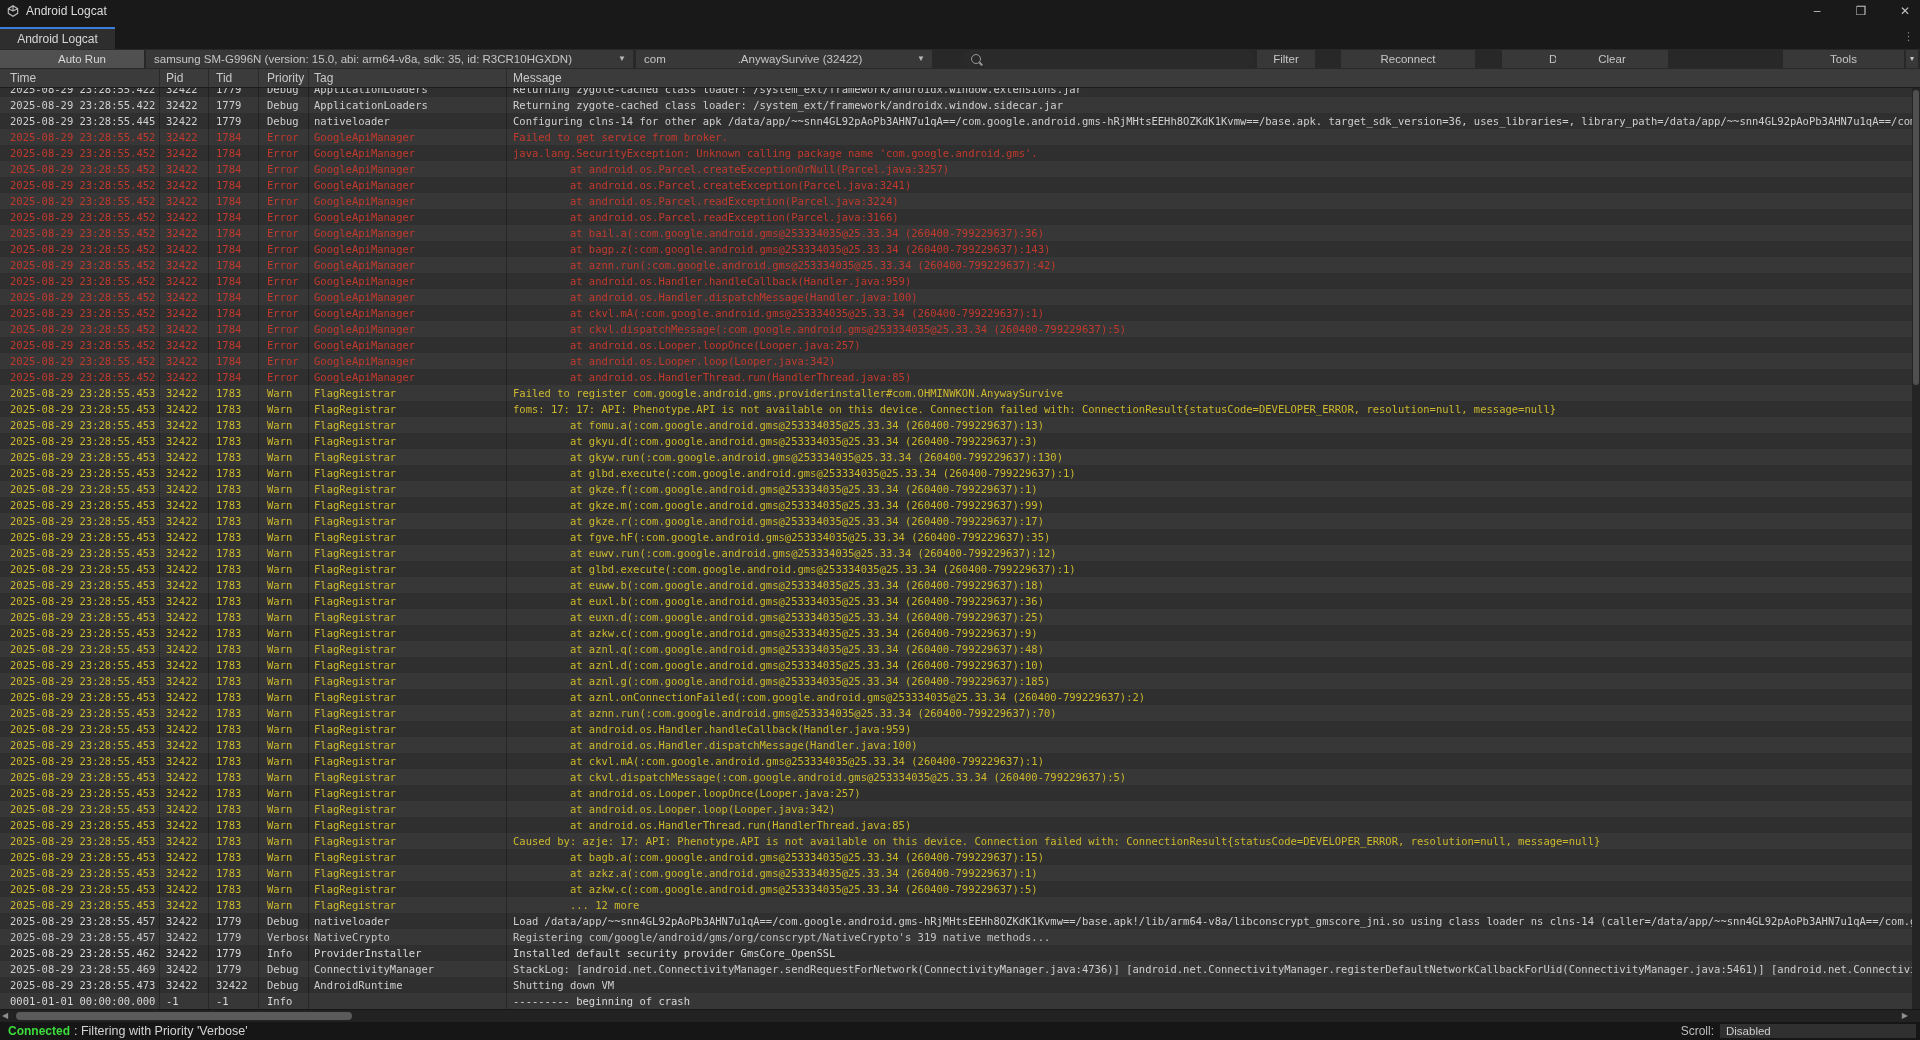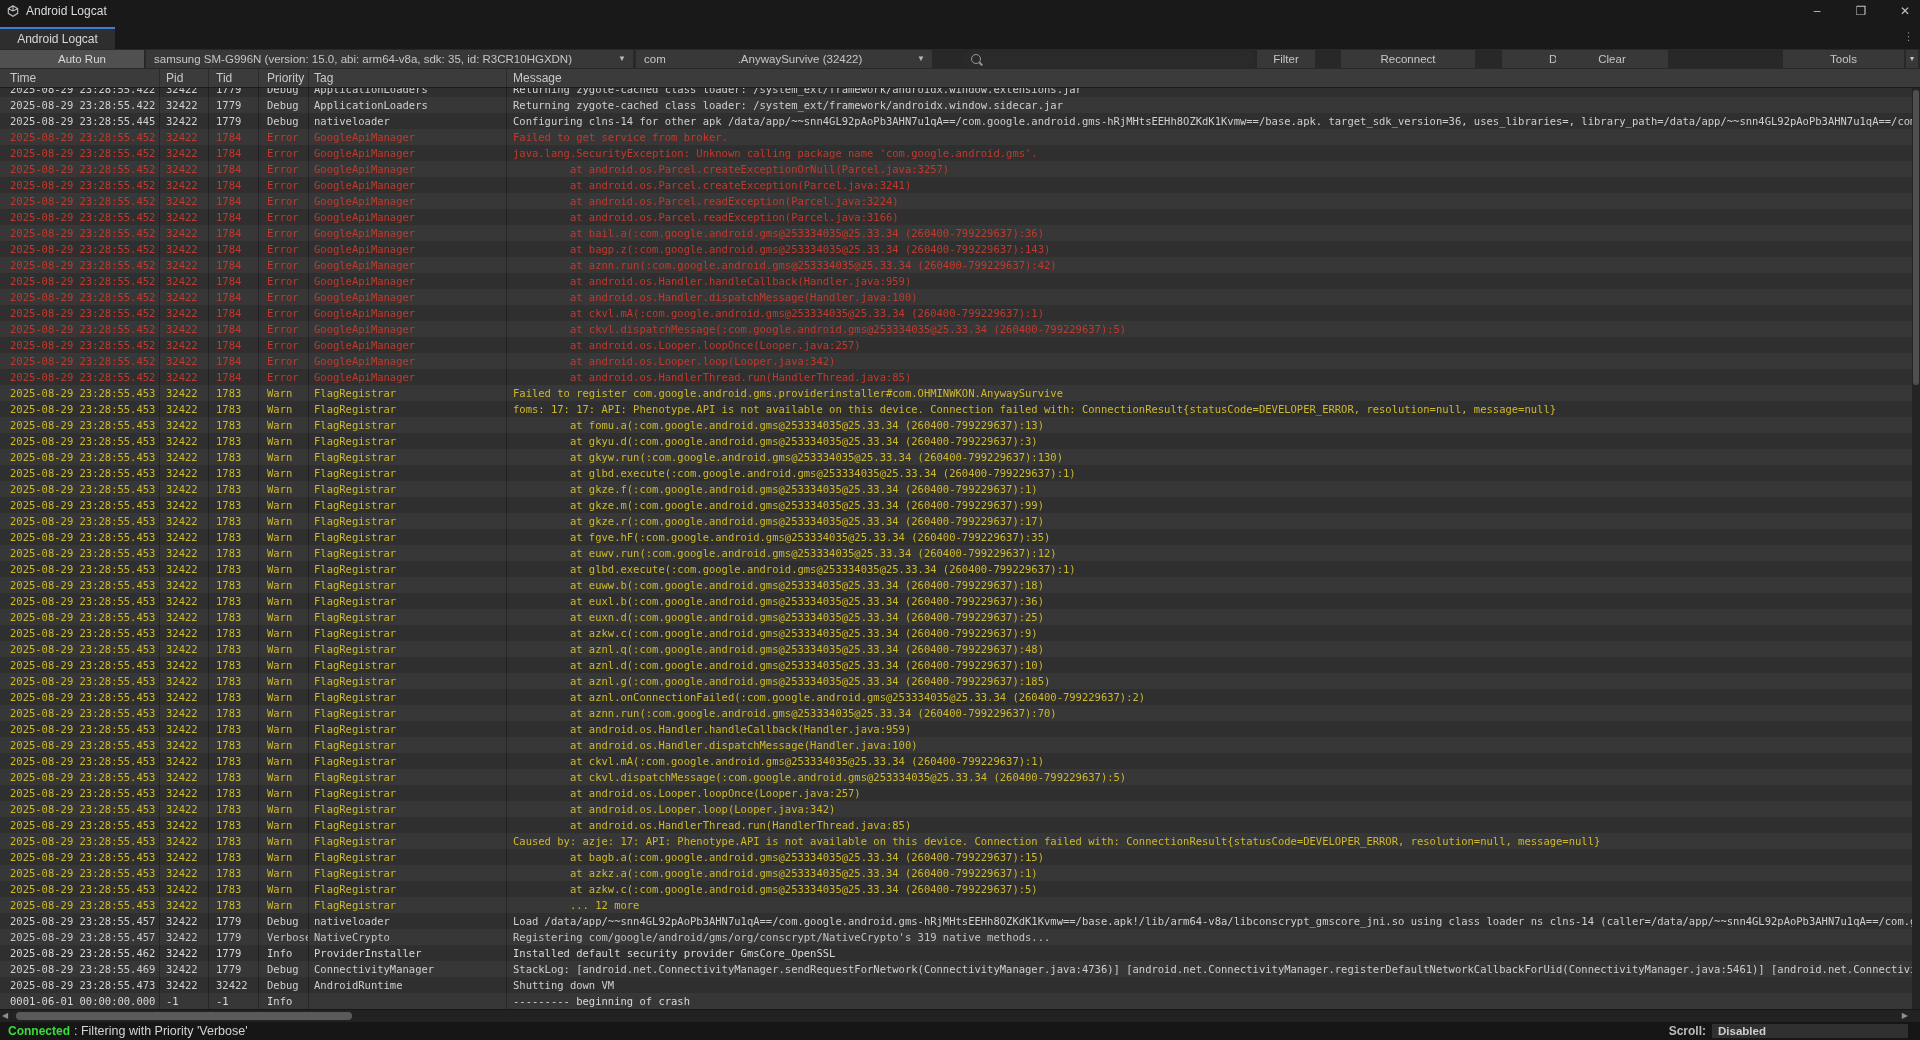--- a/index.html
+++ b/index.html
@@ -69,21 +69,21 @@
   .vscroll{right:0;top:88px;width:8px;height:921px;background:#242424;}
   .vthumb{position:absolute;left:1px;top:2px;width:6px;height:295px;background:#4f4f4f;border-radius:3px;}
   .hscroll{left:0;top:1009px;width:1920px;height:13px;background:#222;border-top:1px solid #161616;box-sizing:border-box;}
   .hthumb{position:absolute;left:16px;top:2px;width:336px;height:8px;background:#5a5a5a;border-radius:4px;}
   .harrow{position:absolute;top:0;color:#8f8f8f;font-size:8px;line-height:12px;}
 
   
   .statusbar{left:0;top:1022px;width:1920px;height:18px;background:#161616;display:flex;align-items:center;}
   .conn{margin-left:8px;font-size:12px;font-weight:bold;color:#3bdc3b;}
   .connmsg{margin-left:4px;font-size:12.5px;color:#d4d4d4;}
-  .scroll-group{position:absolute;right:12px;display:flex;align-items:flex-start;font-weight:bold;}
+  .scroll-group{position:absolute;right:4px;display:flex;align-items:flex-start;}
   .scroll-label{font-size:12px;color:#bdbdbd;margin-right:6px;}
   .scroll-value{width:196px;height:14px;background:#303030;color:#cfcfcf;font-size:11.5px;
                 line-height:14px;padding-left:6px;box-sizing:border-box;}
 </style>
 </head>
 <body>
 
 <div class="abs titlebar">
   <svg class="title-icon" viewBox="0 0 24 24">
     <path fill="none" stroke="#b5b5b5" stroke-width="2" d="M12 3 L20 8 L20 16 L12 21 L4 16 L4 8 Z M12 3 L12 12 M4 8 L12 12 M20 8 L12 12"></path>
@@ -584,21 +584,21 @@
     </div>
     <div class="log-row p-Debug">
       <span class="cell c-time">2025-08-29 23:28:55.473</span>
       <span class="cell c-pid">32422</span>
       <span class="cell c-tid">32422</span>
       <span class="cell c-pri">Debug</span>
       <span class="cell c-tag">AndroidRuntime</span>
       <span class="cell c-msg">Shutting down VM</span>
     </div>
     <div class="log-row p-Info">
-      <span class="cell c-time">0001-06-01 00:00:00.000</span>
+      <span class="cell c-time">0001-01-01 00:00:00.000</span>
       <span class="cell c-pid">-1</span>
       <span class="cell c-tid">-1</span>
       <span class="cell c-pri">Info</span>
       <span class="cell c-tag"></span>
       <span class="cell c-msg">--------- beginning of crash</span>
     </div>
   </div>
 
 <div class="abs vscroll">
   <div class="vthumb"></div>

